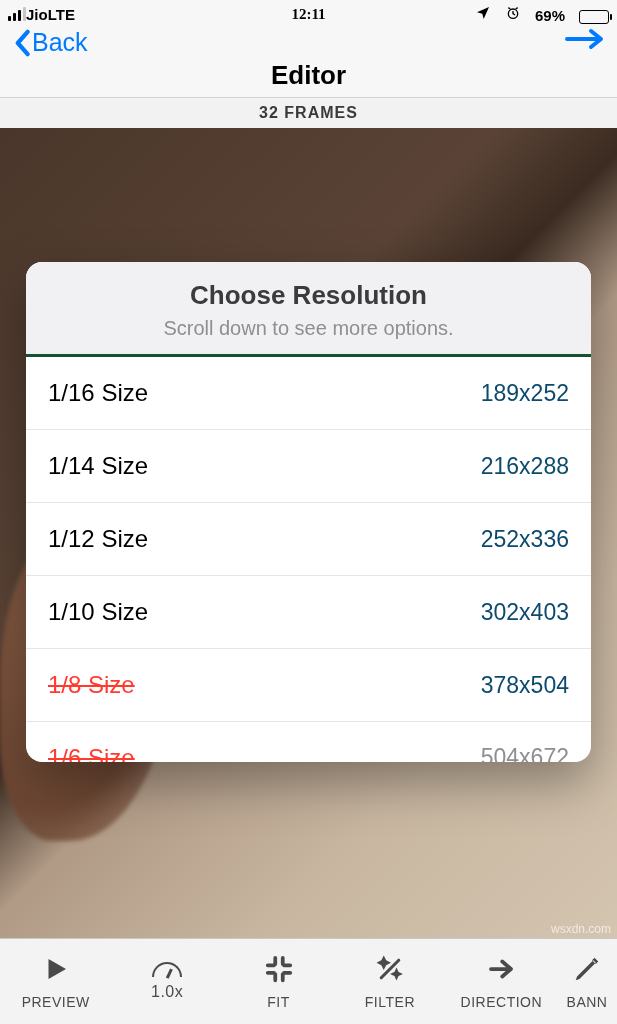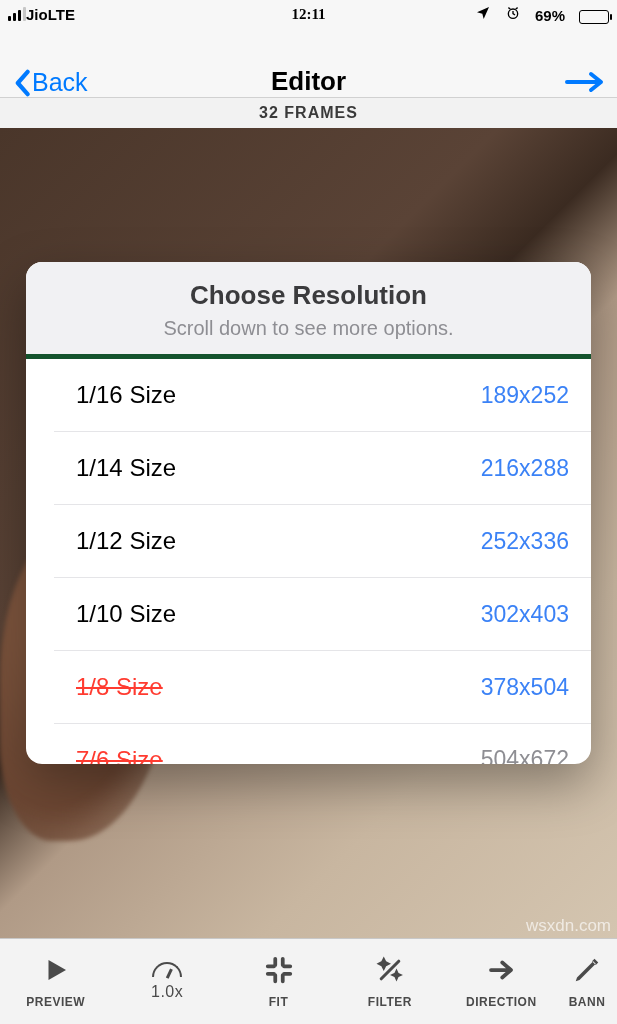--- a/index.html
+++ b/index.html
@@ -13,21 +13,21 @@
     .bar { width: 3px; background: #000; border-radius: 1px; }
     .bar:nth-child(1){height:5px} .bar:nth-child(2){height:8px} .bar:nth-child(3){height:11px}
     .bar.off { background: #c7c7c7; }
     .bar:nth-child(4){height:14px}
     .status-center { position: absolute; left: 50%; transform: translateX(-50%); font-size: 15px; font-weight: 600; font-family: Liberation Serif, serif; }
     .battery { width: 30px; height: 14px; border: 1.5px solid #000; border-radius: 3px; position: relative; }
     .battery::after { content:""; position:absolute; right:-4px; top:3px; width:2px; height:6px; background:#000; border-radius:1px;}
     .battery-fill { height:100%; width:69%; background:#000; border-radius:1px;}
 
     
-    .nav { height: 70px; display: flex; align-items: flex-end; justify-content: space-between; padding: 0 12px; background: #f7f7f7; border-bottom: 1px solid #d1d1d1; position: relative; }
+    .nav { height: 70px; display: flex; align-items: flex-start; justify-content: space-between; padding: 0 12px; background: #f7f7f7; border-bottom: 1px solid #d1d1d1; position: relative; }
     .nav-title { position: absolute; left: 50%; transform: translateX(-50%); font-size: 26px; font-weight: 700; margin-top: 32px; }
     .back { display: flex; align-items: center; color: #007aff; font-size: 25px; }
     .back svg { width: 20px; height: 28px; }
     .forward svg { width: 42px; height: 22px; color:#007aff; }
 
     .frames-bar { text-align: center; font-size: 16px; font-weight: 700; letter-spacing: 1px; color: #3a3a3a; padding: 6px 0; background: #f2f2f2; border-bottom: 1px solid #000000; }
 
     
     .photo { position: absolute; top: 128px; bottom: 86px; left: 0; right: 0;
       background:
@@ -37,41 +37,41 @@
     .photo::before {
       content:"";
       position:absolute; left:0; top:48%; width:28%; height:40%;
       background: radial-gradient(ellipse at 30% 30%, #8a5f45 0%, #6d4733 60%, rgba(0,0,0,0) 100%);
       border-radius: 50% 40% 60% 30%;
       filter: blur(2px);
     }
 
     
     .modal { position: absolute; left: 26px; right: 26px; top: 262px; background: #fff; border-radius: 16px; box-shadow: 0 20px 50px rgba(0,0,0,0.35); overflow: hidden; }
-    .modal-head { text-align: center; padding: 18px 16px 14px; background: #f1f1f3; border-bottom: 5px solid #14532d; }
+    .modal-head { text-align: center; padding: 18px 16px 14px; background: #f1f1f3; border-bottom: 3px solid #14532d; }
     .modal-title { font-size: 26px; font-weight: 600; color: #3b3b3d; margin-bottom: 6px; }
     .modal-sub { font-size: 20px; color: #8e8e93; }
-    .opt-list { max-height: 445px; overflow: hidden; margin-left: 28px; }
+    .opt-list { max-height: 445px; overflow: hidden; }
     .opt { display: flex; justify-content: space-between; align-items: center; padding: 22px 22px; border-bottom: 1px solid #e5e5e8; font-size: 24px; }
     .opt-label { color: #000; }
-    .opt-val { color: #3b82f6; font-size: 23px; }
+    .opt-val { color: #0c4a6e; font-size: 23px; }
     .opt.disabled .opt-label { color: #ff3b30; text-decoration: line-through; text-decoration-thickness: 2px; }
     .opt.last { border-bottom: none; padding-bottom: 0; height: 40px; overflow: hidden; align-items: flex-start; }
     .opt.last .opt-val { color:#8e8e93; }
 
     
     .toolbar { position: absolute; bottom: 0; left: 0; right: 0; height: 86px; background: #f3f3f3; border-top: 1px solid #c8c8c8; display: flex; }
     .tool { flex: 1 0 88px; display: flex; flex-direction: column; align-items: center; justify-content: center; gap: 6px; color: #4a4a4a; }
     .tool svg { width: 30px; height: 30px; }
-    .tool-label { font-size: 12px; font-weight: 700; letter-spacing: 0.5px; }
+    .tool-label { font-size: 14px; font-weight: 400; letter-spacing: 0.5px; }
     .tool.speed .speed-text { font-size: 16px; font-weight: 500; }
     .gauge { width:30px; height:15px; border:2.5px solid #4a4a4a; border-bottom:none; border-radius: 30px 30px 0 0; position: relative;}
     .gauge::after { content:""; position:absolute; left:50%; bottom:-1px; width:2.5px; height:10px; background:#4a4a4a; transform-origin: bottom; transform: translateX(-50%) rotate(25deg);}
 
-    .watermark { position: absolute; right: 6px; bottom: 88px; color: rgba(255,255,255,0.65); font-size: 17px; writing-mode: horizontal-tb; }
+    .watermark { position: absolute; right: 6px; bottom: 88px; color: rgba(255,255,255,0.65); font-size: 12px; writing-mode: horizontal-tb; }
   </style>
 </head>
 <body>
 
 <div class="status-bar">
   <div class="status-left">
     <span class="signal-bars">
       <span class="bar"></span>
         <span class="bar"></span>
         <span class="bar"></span>
@@ -138,21 +138,21 @@
     </div>
     <div class="opt">
       <span class="opt-label">1/10 Size</span>
       <span class="opt-val">302x403</span>
     </div>
     <div class="opt disabled">
       <span class="opt-label">1/8 Size</span>
       <span class="opt-val">378x504</span>
     </div>
     <div class="opt disabled last">
-      <span class="opt-label">7/6 Size</span>
+      <span class="opt-label">1/6 Size</span>
       <span class="opt-val">504x672</span>
     </div>
   </div>
 </div>
 
 <div class="watermark">wsxdn.com</div>
 
 <div class="toolbar">
   <div class="tool">
     <span><svg viewBox="0 0 24 24" fill="#4a4a4a">

